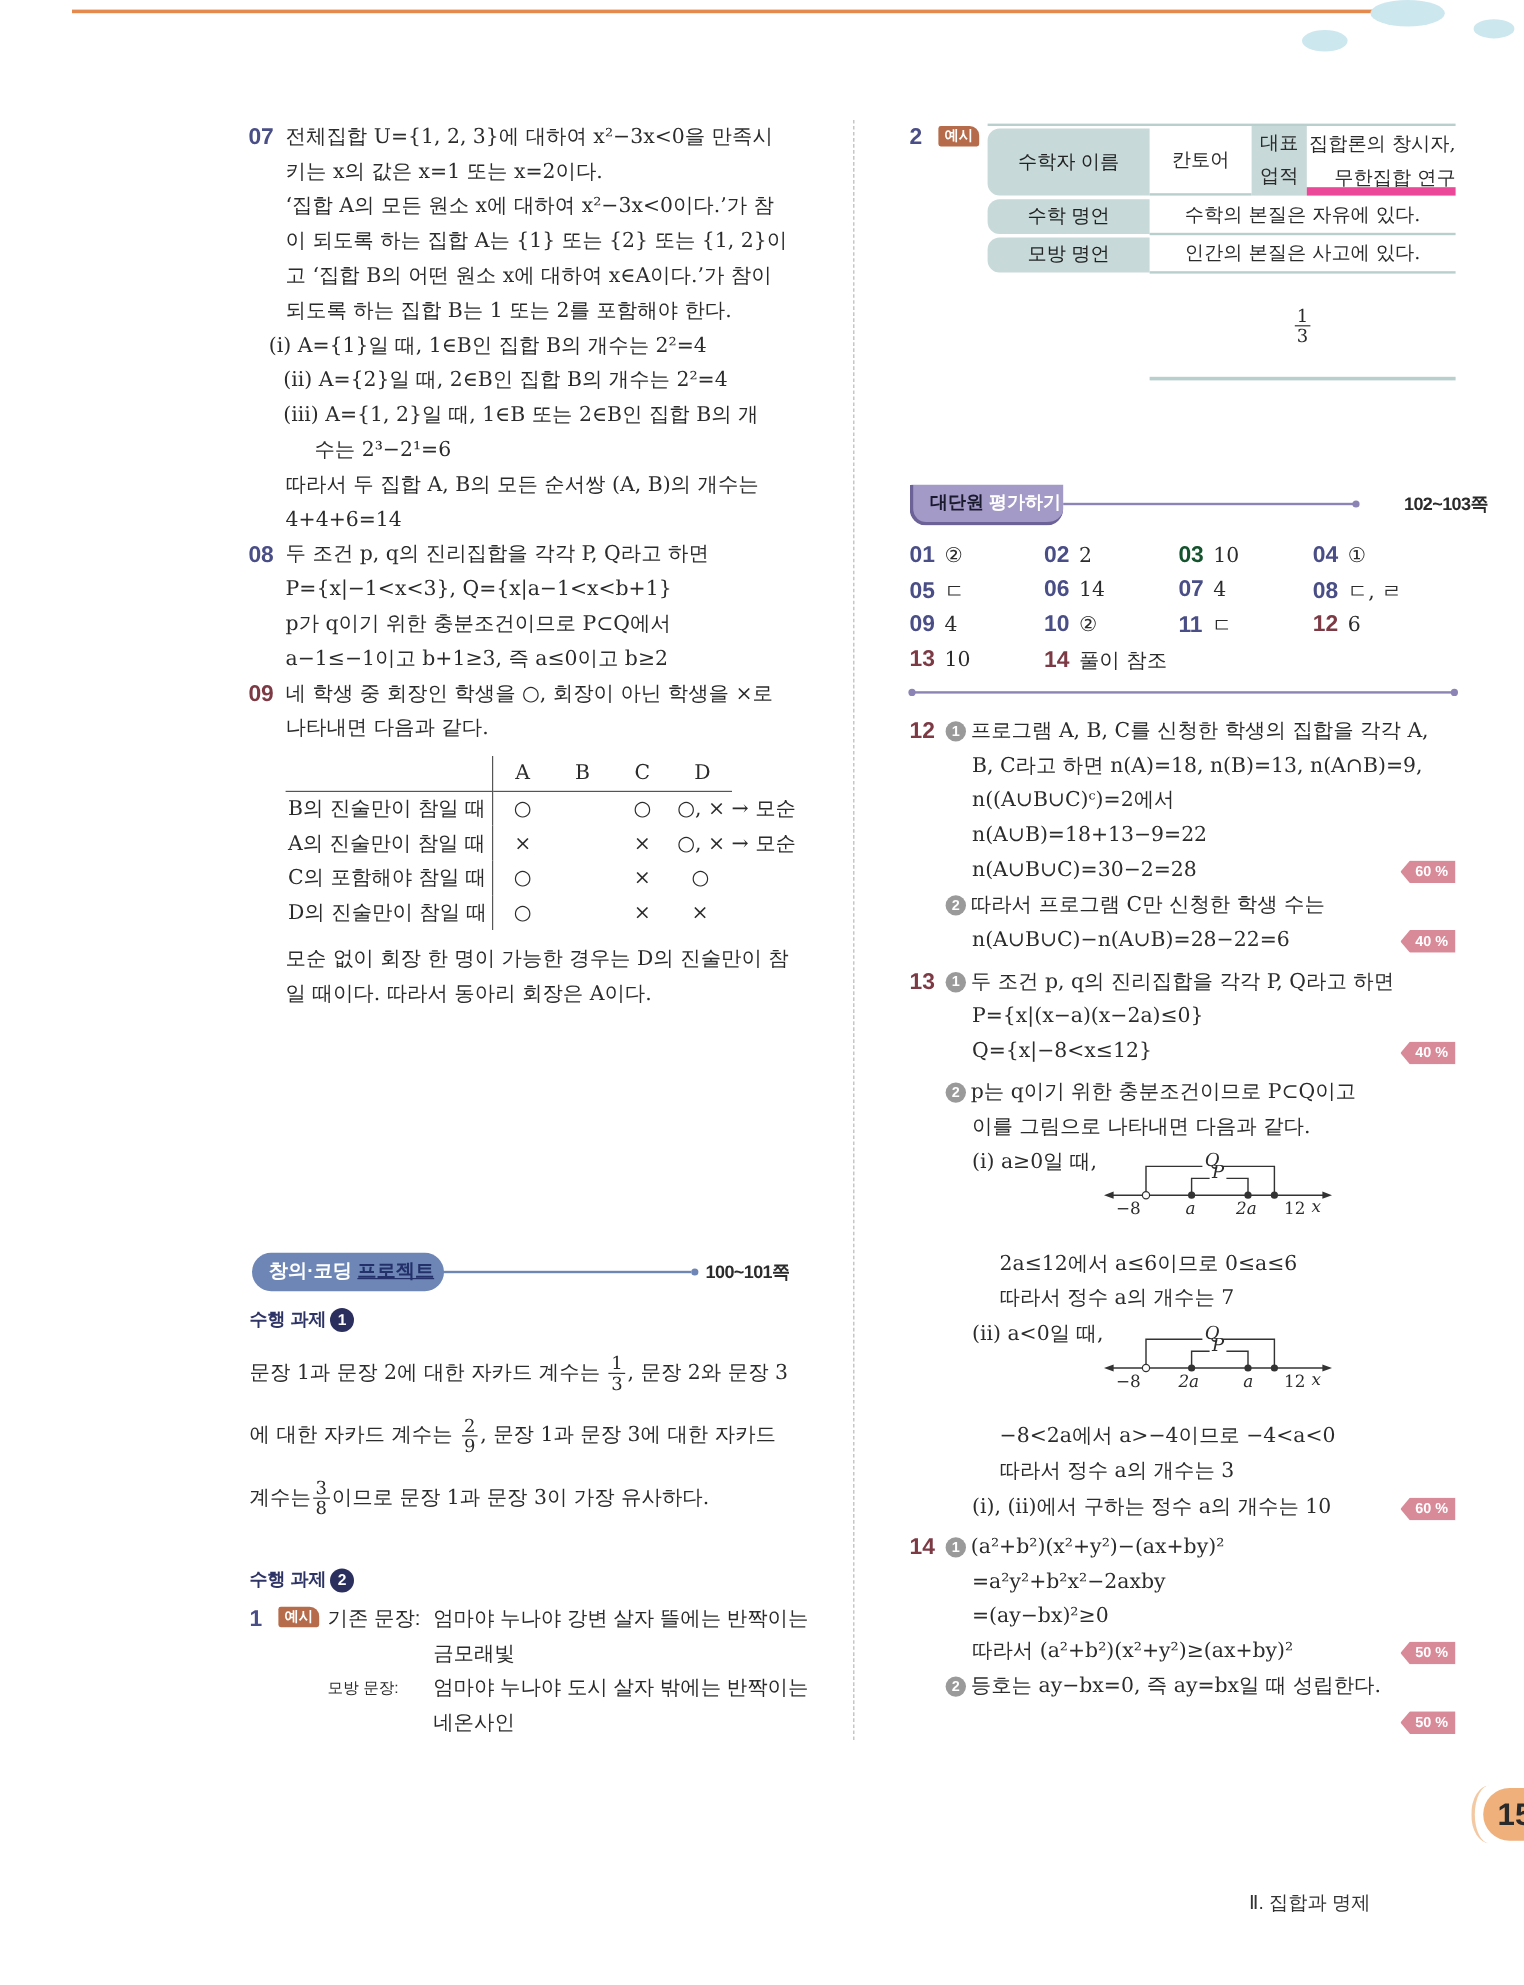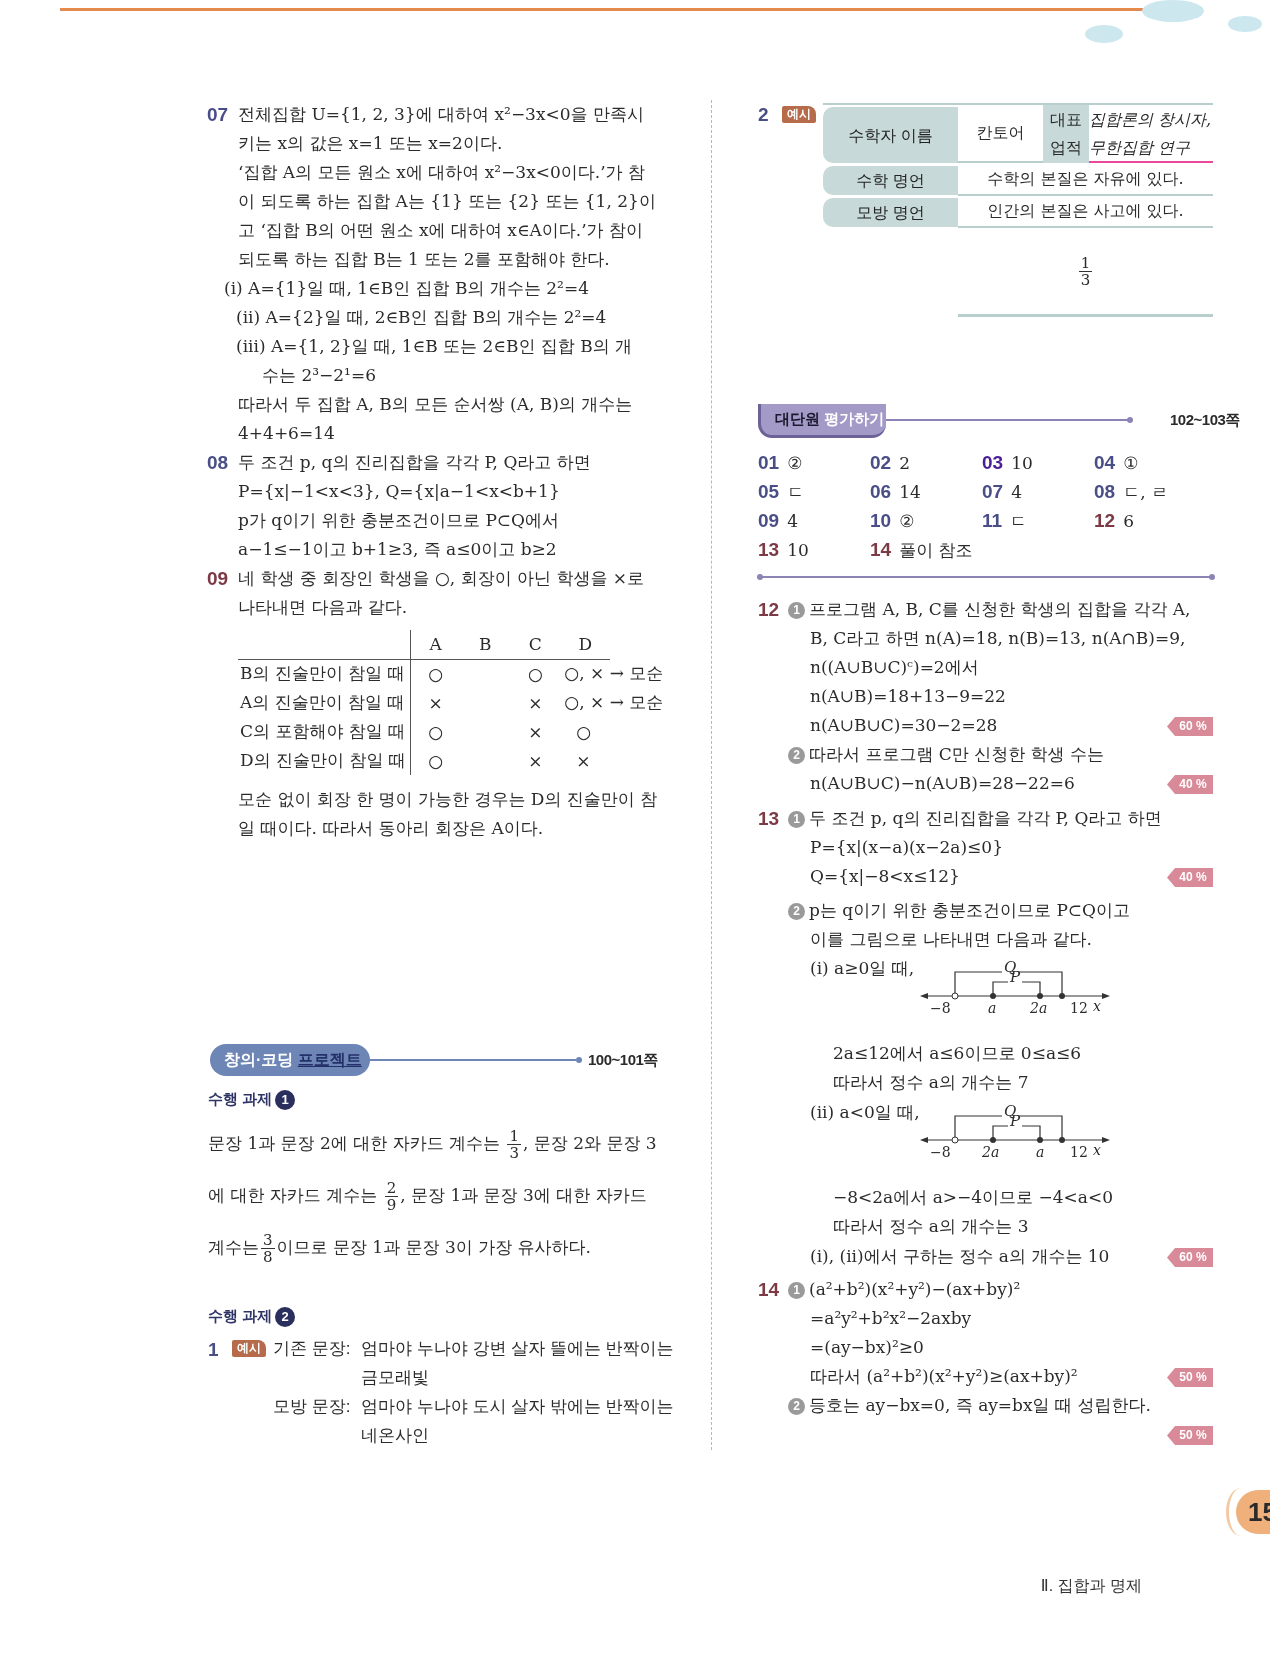--- a/index.html
+++ b/index.html
@@ -191,38 +191,38 @@
 
   <div class="task-label sans" style="left:208px;top:1307px;">
     <span>수행 과제</span><span class="circle-num">2</span>
   </div>
 
   <div class="line num-blue" style="left:208px;top:1338px;">1</div>
   <div class="line" style="left:232px;top:1336px;"><span class="ex-badge sans">예시</span></div>
   <div class="line sans" style="left:273px;top:1337px;font-size:17px;">기존 문장:</div>
   <div class="line sans" style="left:361px;top:1337px;font-size:17px;">엄마야 누나야 강변 살자 뜰에는 반짝이는</div>
   <div class="line sans" style="left:361px;top:1366px;font-size:17px;">금모래빛</div>
-  <div class="line sans" style="left:273px;top:1395px;font-size:17px;">모방 문장:</div>
+  <div class="line sans" style="left:273px;top:1395px;font-size:13px;">모방 문장:</div>
   <div class="line sans" style="left:361px;top:1395px;font-size:17px;">엄마야 누나야 도시 살자 밖에는 반짝이는</div>
   <div class="line sans" style="left:361px;top:1424px;font-size:17px;">네온사인</div>
 </div>
 
 <div>
   <div class="line num-blue" style="left:758px;top:103px;">2</div>
   <div class="line" style="left:782px;top:102px;"><span class="ex-badge sans">예시</span></div>
 
   <div class="qt">
     <div class="row" style="top:0;height:60px;border-top:2px solid #b9cfcd;">
       <div class="lab" style="height:56px;top:2px;">수학자 이름</div>
       <div class="val" style="left:135px;width:85px;height:58px;border-bottom:2px solid #b9cfcd;">칸토어</div>
       <div class="abs sans" style="left:220px;top:0;width:46px;height:58px;background:#c7d9d8;font-size:16px;text-align:center;line-height:28px;padding-top:1px;">
         <div>대표</div>
         <div>업적</div>
       </div>
-      <div class="abs" style="left:266px;right:0;top:0;height:58px;text-align:left;line-height:28px;font-size:16px;padding-top:1px;border-bottom:2px solid #ec4899;font-style:italic;">
+      <div class="abs" style="left:266px;right:0;top:0;height:58px;text-align:right;line-height:28px;font-size:16px;padding-top:1px;border-bottom:7px solid #ec4899;">
         <div>집합론의 창시자,</div>
         <div>무한집합 연구</div>
       </div>
     </div>
     <div class="row" style="top:62px;height:32px;">
       <div class="lab" style="height:29px;top:1px;">수학 명언</div>
       <div class="val" style="height:31px;">수학의 본질은 자유에 있다.</div>
     </div>
     <div class="row" style="top:94px;height:32px;">
       <div class="lab" style="height:29px;top:1px;">모방 명언</div>
@@ -243,21 +243,21 @@
   <div class="pill-purple sans">
     <span class="k1">대단원</span>
     <span class="k2">평가하기</span>
   </div>
   <div class="hdr-line" style="left:886px;top:419px;width:242px;background:#8c84b5;"></div>
   <div class="hdr-dot" style="left:1127px;top:417px;background:#8c84b5;"></div>
   <div class="pages sans" style="left:1170px;top:411px;">102~103쪽</div>
 
   <div class="ans" style="left:758px;top:452px;"><span class="k" style="color:#4a4e86;">01</span><span>②</span></div>
   <div class="ans" style="left:870px;top:452px;"><span class="k" style="color:#4a4e86;">02</span><span>2</span></div>
-  <div class="ans" style="left:982px;top:452px;"><span class="k" style="color:#4c1d95;">03</span><span>10</span></div>
+  <div class="ans" style="left:982px;top:452px;"><span class="k" style="color:#14532d;">03</span><span>10</span></div>
   <div class="ans" style="left:1094px;top:452px;"><span class="k" style="color:#4a4e86;">04</span><span>①</span></div>
 
   <div class="ans" style="left:758px;top:481px;"><span class="k" style="color:#4a4e86;">05</span><span>ㄷ</span></div>
   <div class="ans" style="left:870px;top:481px;"><span class="k" style="color:#4a4e86;">06</span><span>14</span></div>
   <div class="ans" style="left:982px;top:481px;"><span class="k" style="color:#4a4e86;">07</span><span>4</span></div>
   <div class="ans" style="left:1094px;top:481px;"><span class="k" style="color:#4a4e86;">08</span><span>ㄷ, ㄹ</span></div>
 
   <div class="ans" style="left:758px;top:510px;"><span class="k" style="color:#4a4e86;">09</span><span>4</span></div>
   <div class="ans" style="left:870px;top:510px;"><span class="k" style="color:#4a4e86;">10</span><span>②</span></div>
   <div class="ans" style="left:982px;top:510px;"><span class="k" style="color:#4a4e86;">11</span><span>ㄷ</span></div>

